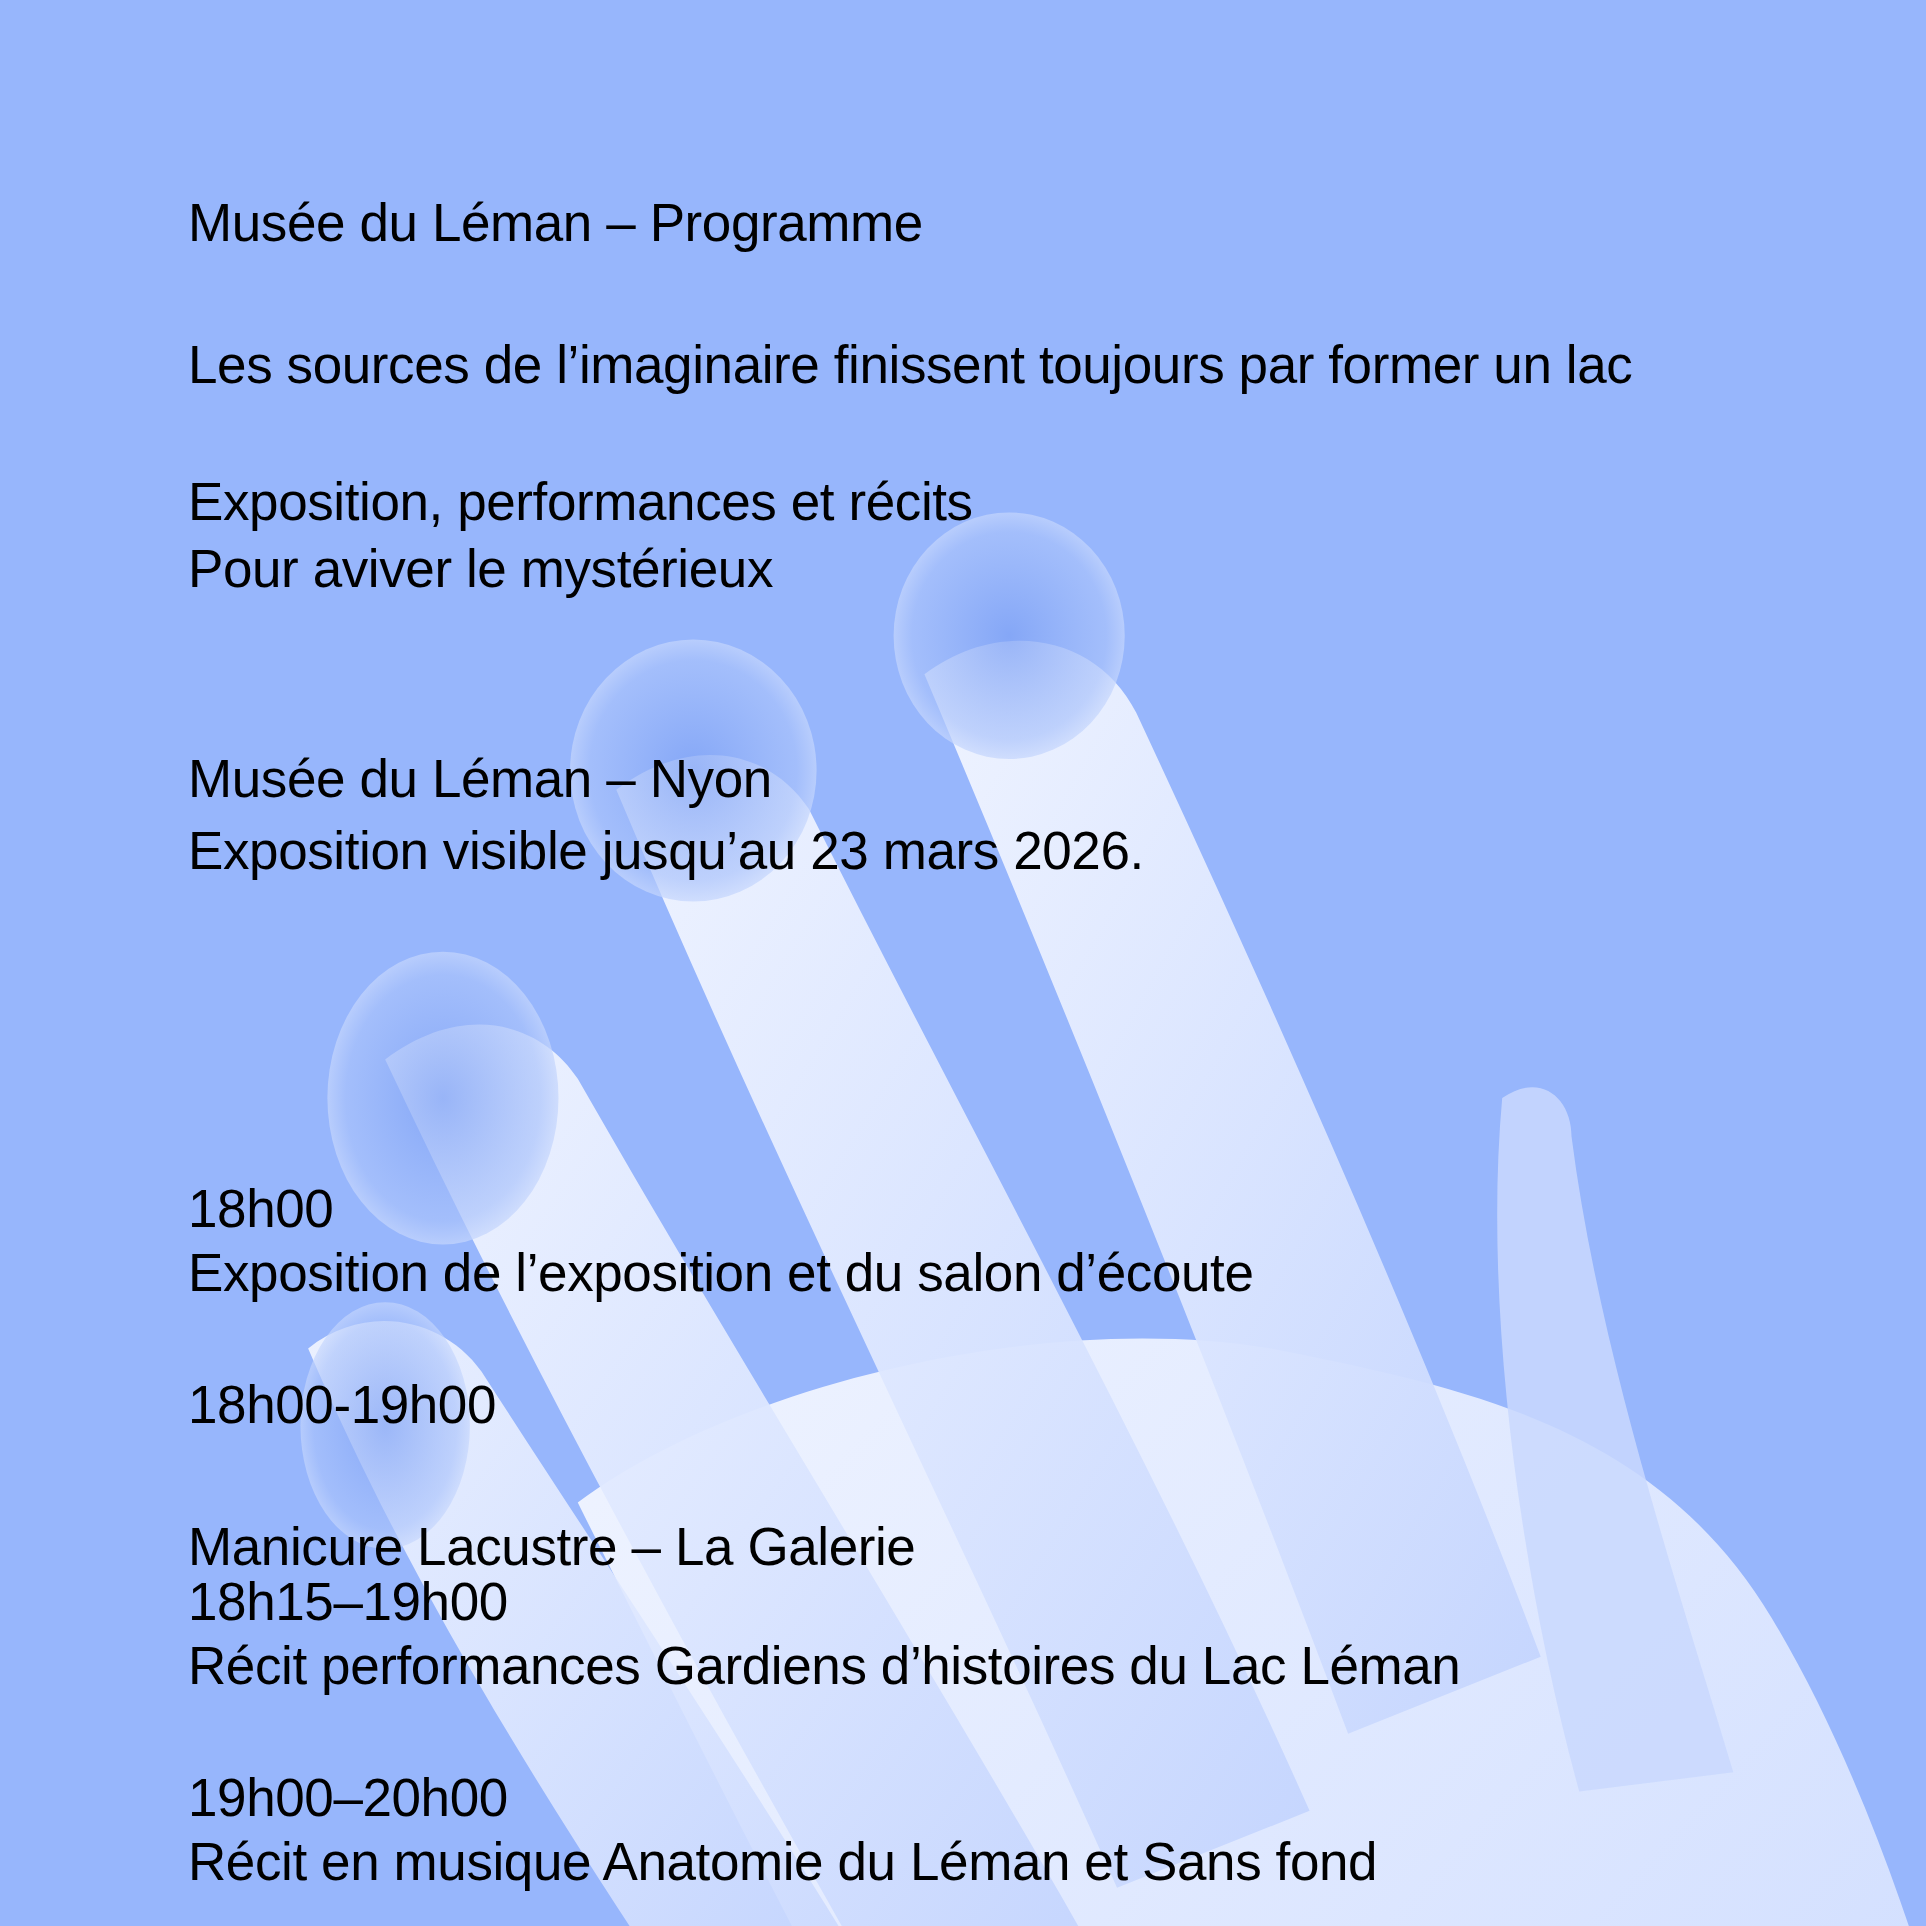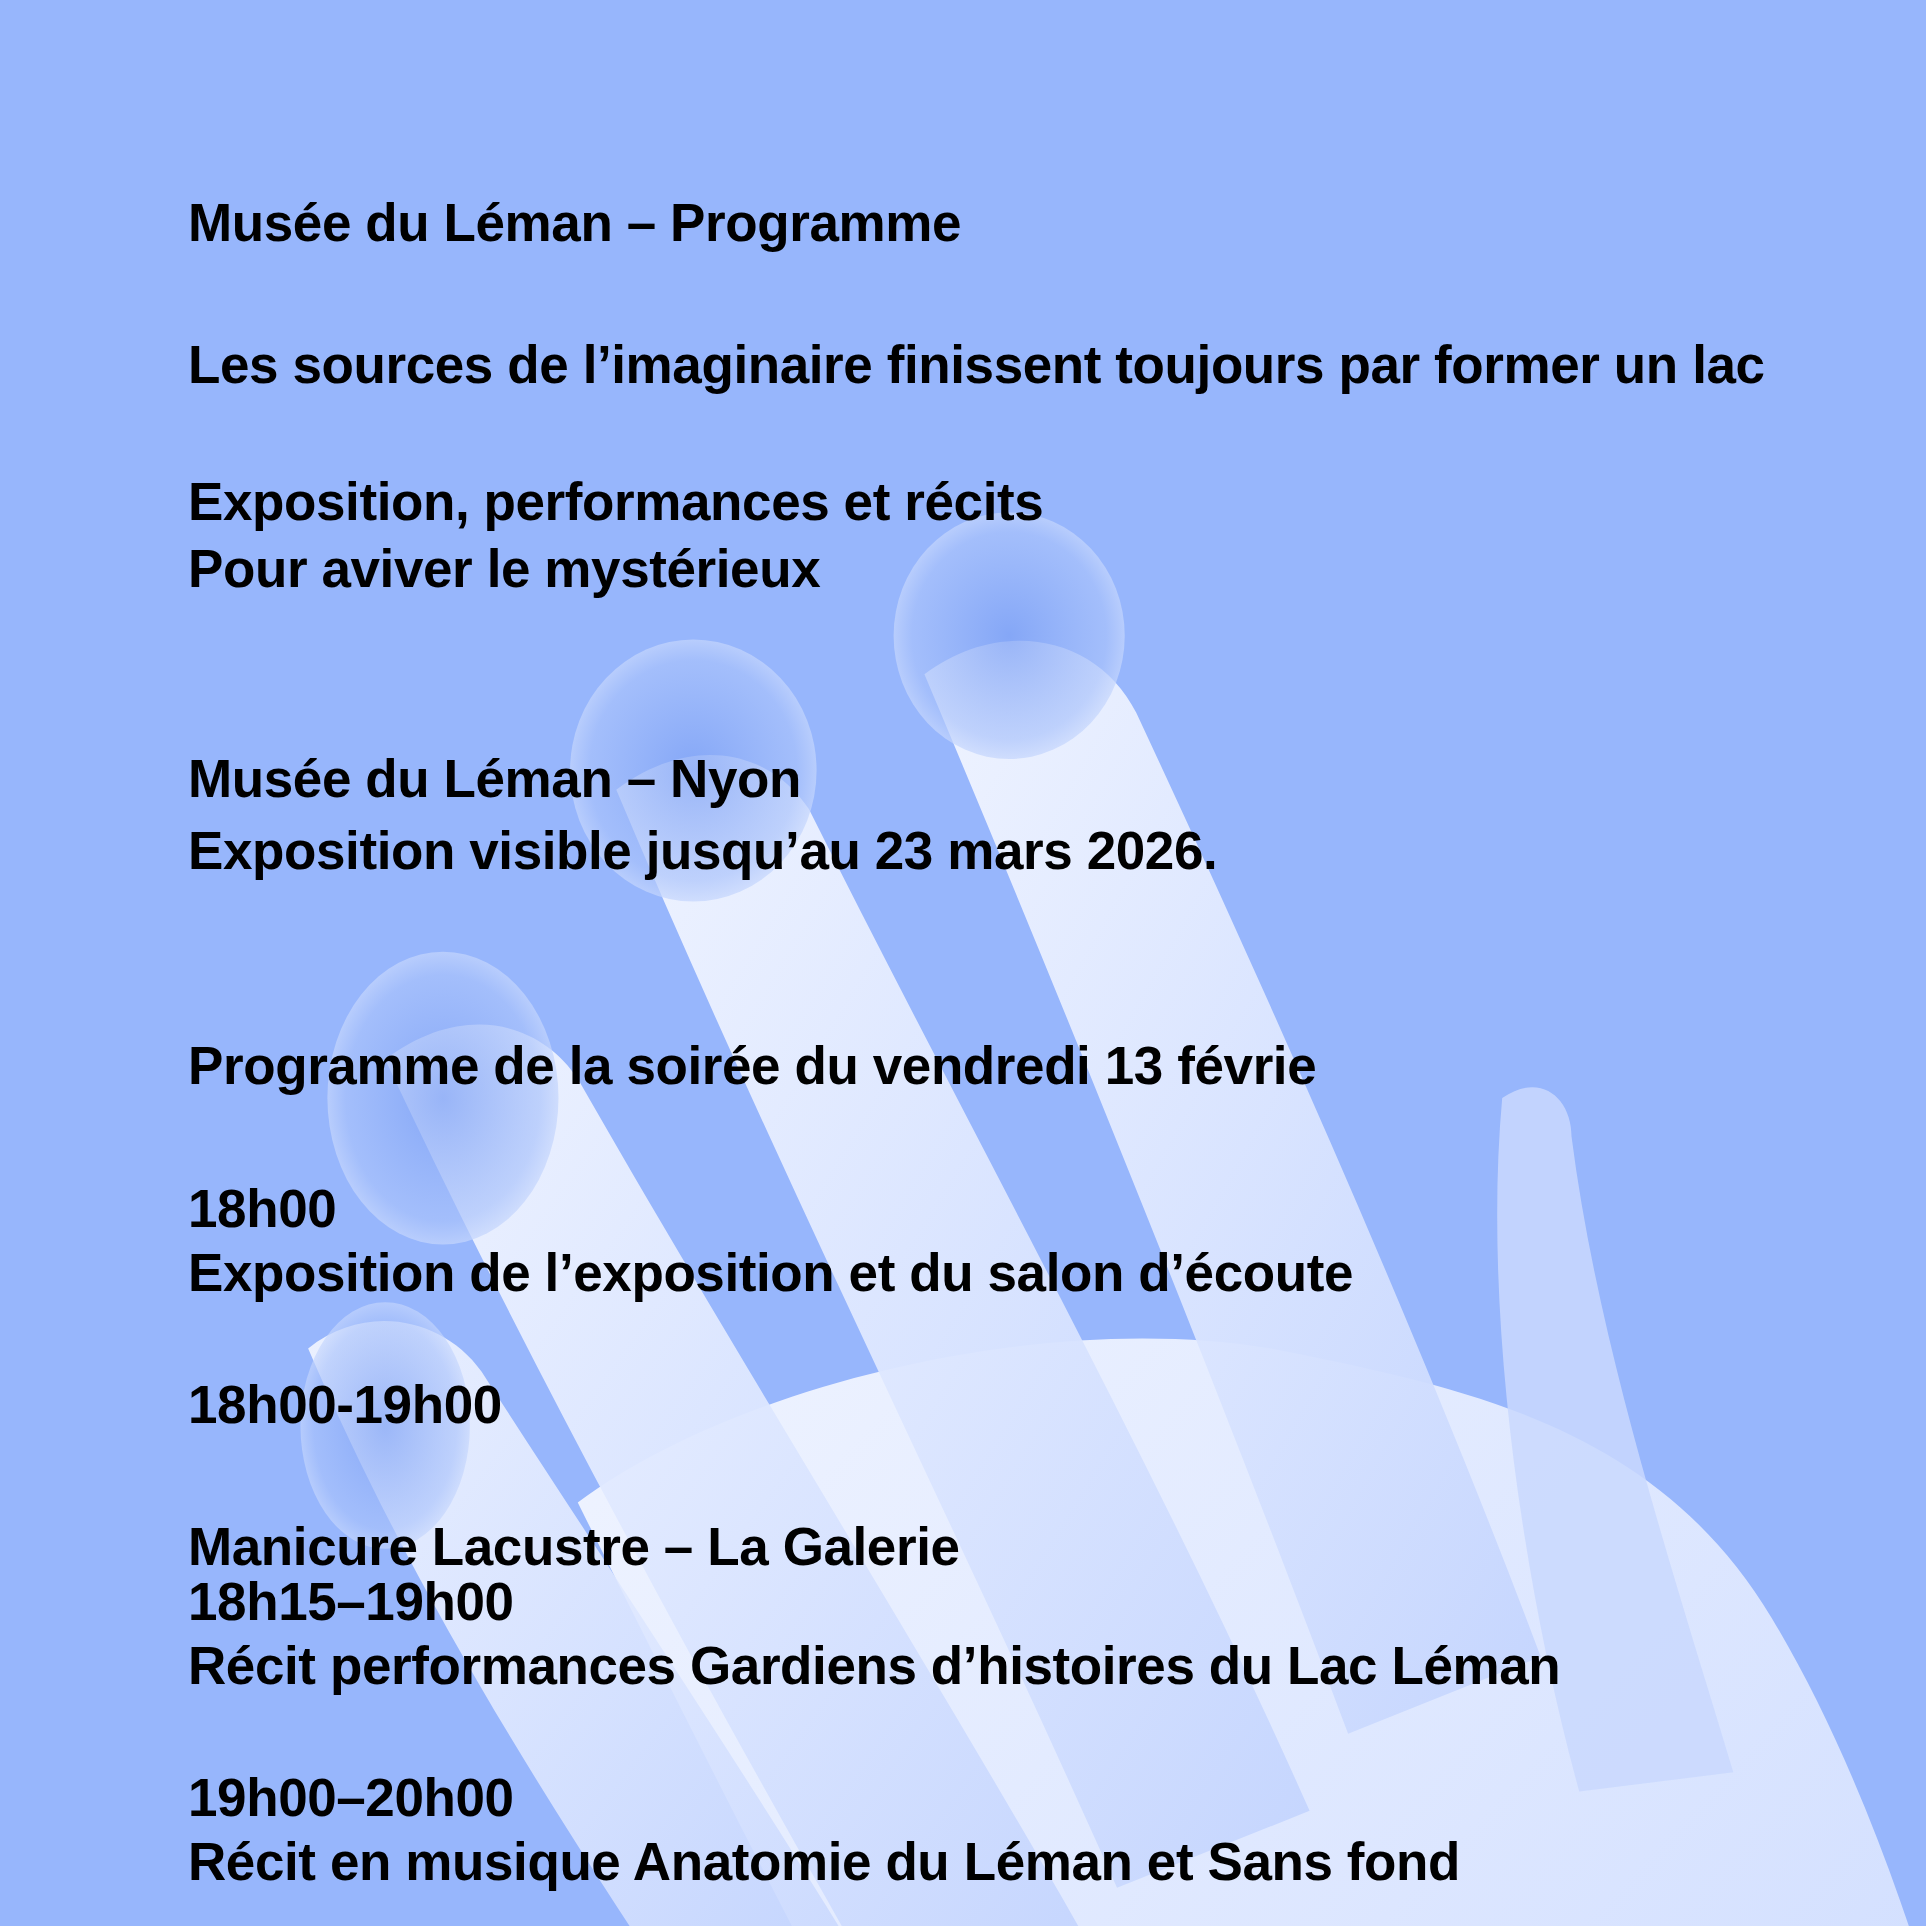--- a/index.html
+++ b/index.html
@@ -7,21 +7,21 @@
     width: 2157px; height: 3041px; overflow: hidden;
     background: #97B6FC;
     position: relative;
     font-family: "Liberation Sans", "DejaVu Sans", sans-serif;
   }
   .poster { position: absolute; inset: 0; background: #97B6FC; overflow: hidden; }
   .hand-layer { position: absolute; inset: 0; }
   .hand-layer svg { width: 100%; height: 100%; display: block; }
   .line {
     position: absolute; left: 188px;
-    font-weight: 700; font-size: 53px; line-height: 1;
+    font-weight: 400; font-size: 53px; line-height: 1;
     color: #000; white-space: nowrap; letter-spacing: -0.4px;
   }
 </style>
 </head>
 <body>
 
 <div class="poster">
 
   <div class="hand-layer">
     <svg viewBox="0 0 5600 7893" preserveAspectRatio="none">
@@ -65,21 +65,20 @@
   </div>
 
   <div class="line" style="top:196px">Musée du Léman – Programme</div>
   <div class="line" style="top:338px">Les sources de l’imaginaire finissent toujours par former un lac</div>
   <div class="line" style="top:475px">Exposition, performances et récits</div>
   <div class="line" style="top:542px">Pour aviver le mystérieux</div>
 
   <div class="line" style="top:752px">Musée du Léman – Nyon</div>
   <div class="line" style="top:824px">Exposition visible jusqu’au 23 mars 2026.</div>
 
-  <div class="line" style="top:1039px">Programme de la soirée du vendredi 13 févrie</div>
 
   <div>
     <div class="line" style="top:1182px">18h00</div>
     <div class="line" style="top:1246px">Exposition de l’exposition et du salon d’écoute</div>
 
     <div class="line" style="top:1378px">18h00-19h00</div>
     <div class="line" style="top:1520px">Manicure Lacustre – La Galerie</div>
 
     <div class="line" style="top:1575px">18h15–19h00</div>
     <div class="line" style="top:1639px">Récit performances Gardiens d’histoires du Lac Léman</div>

